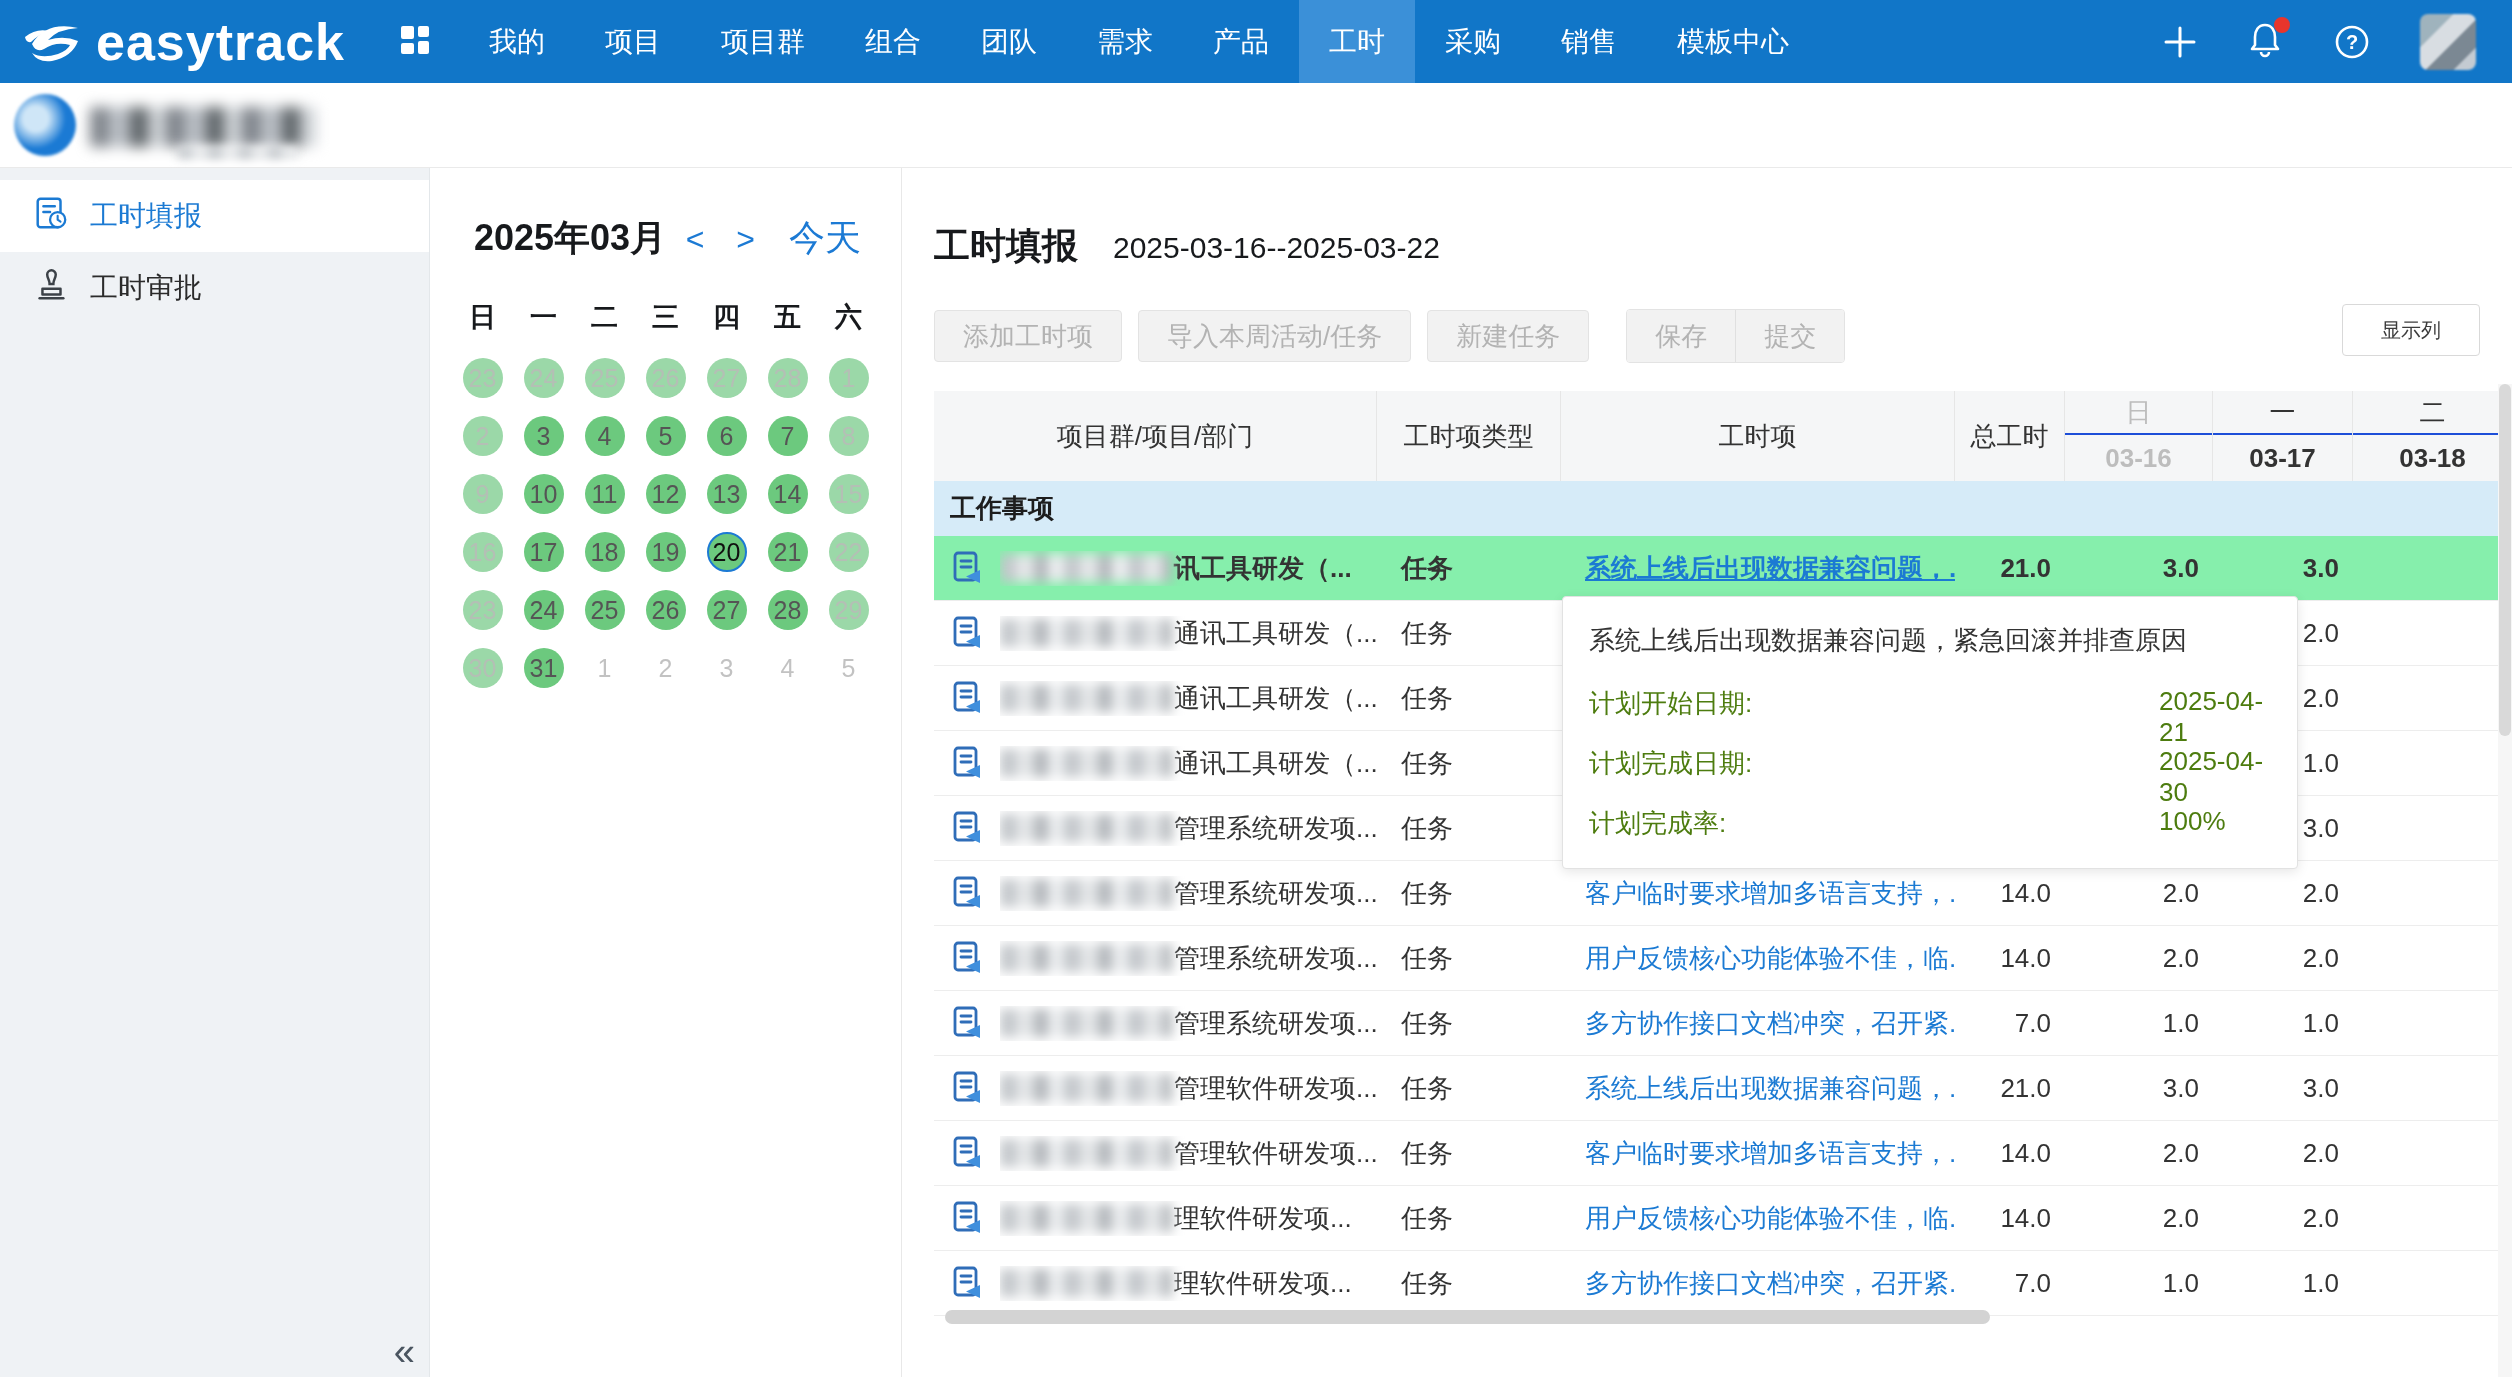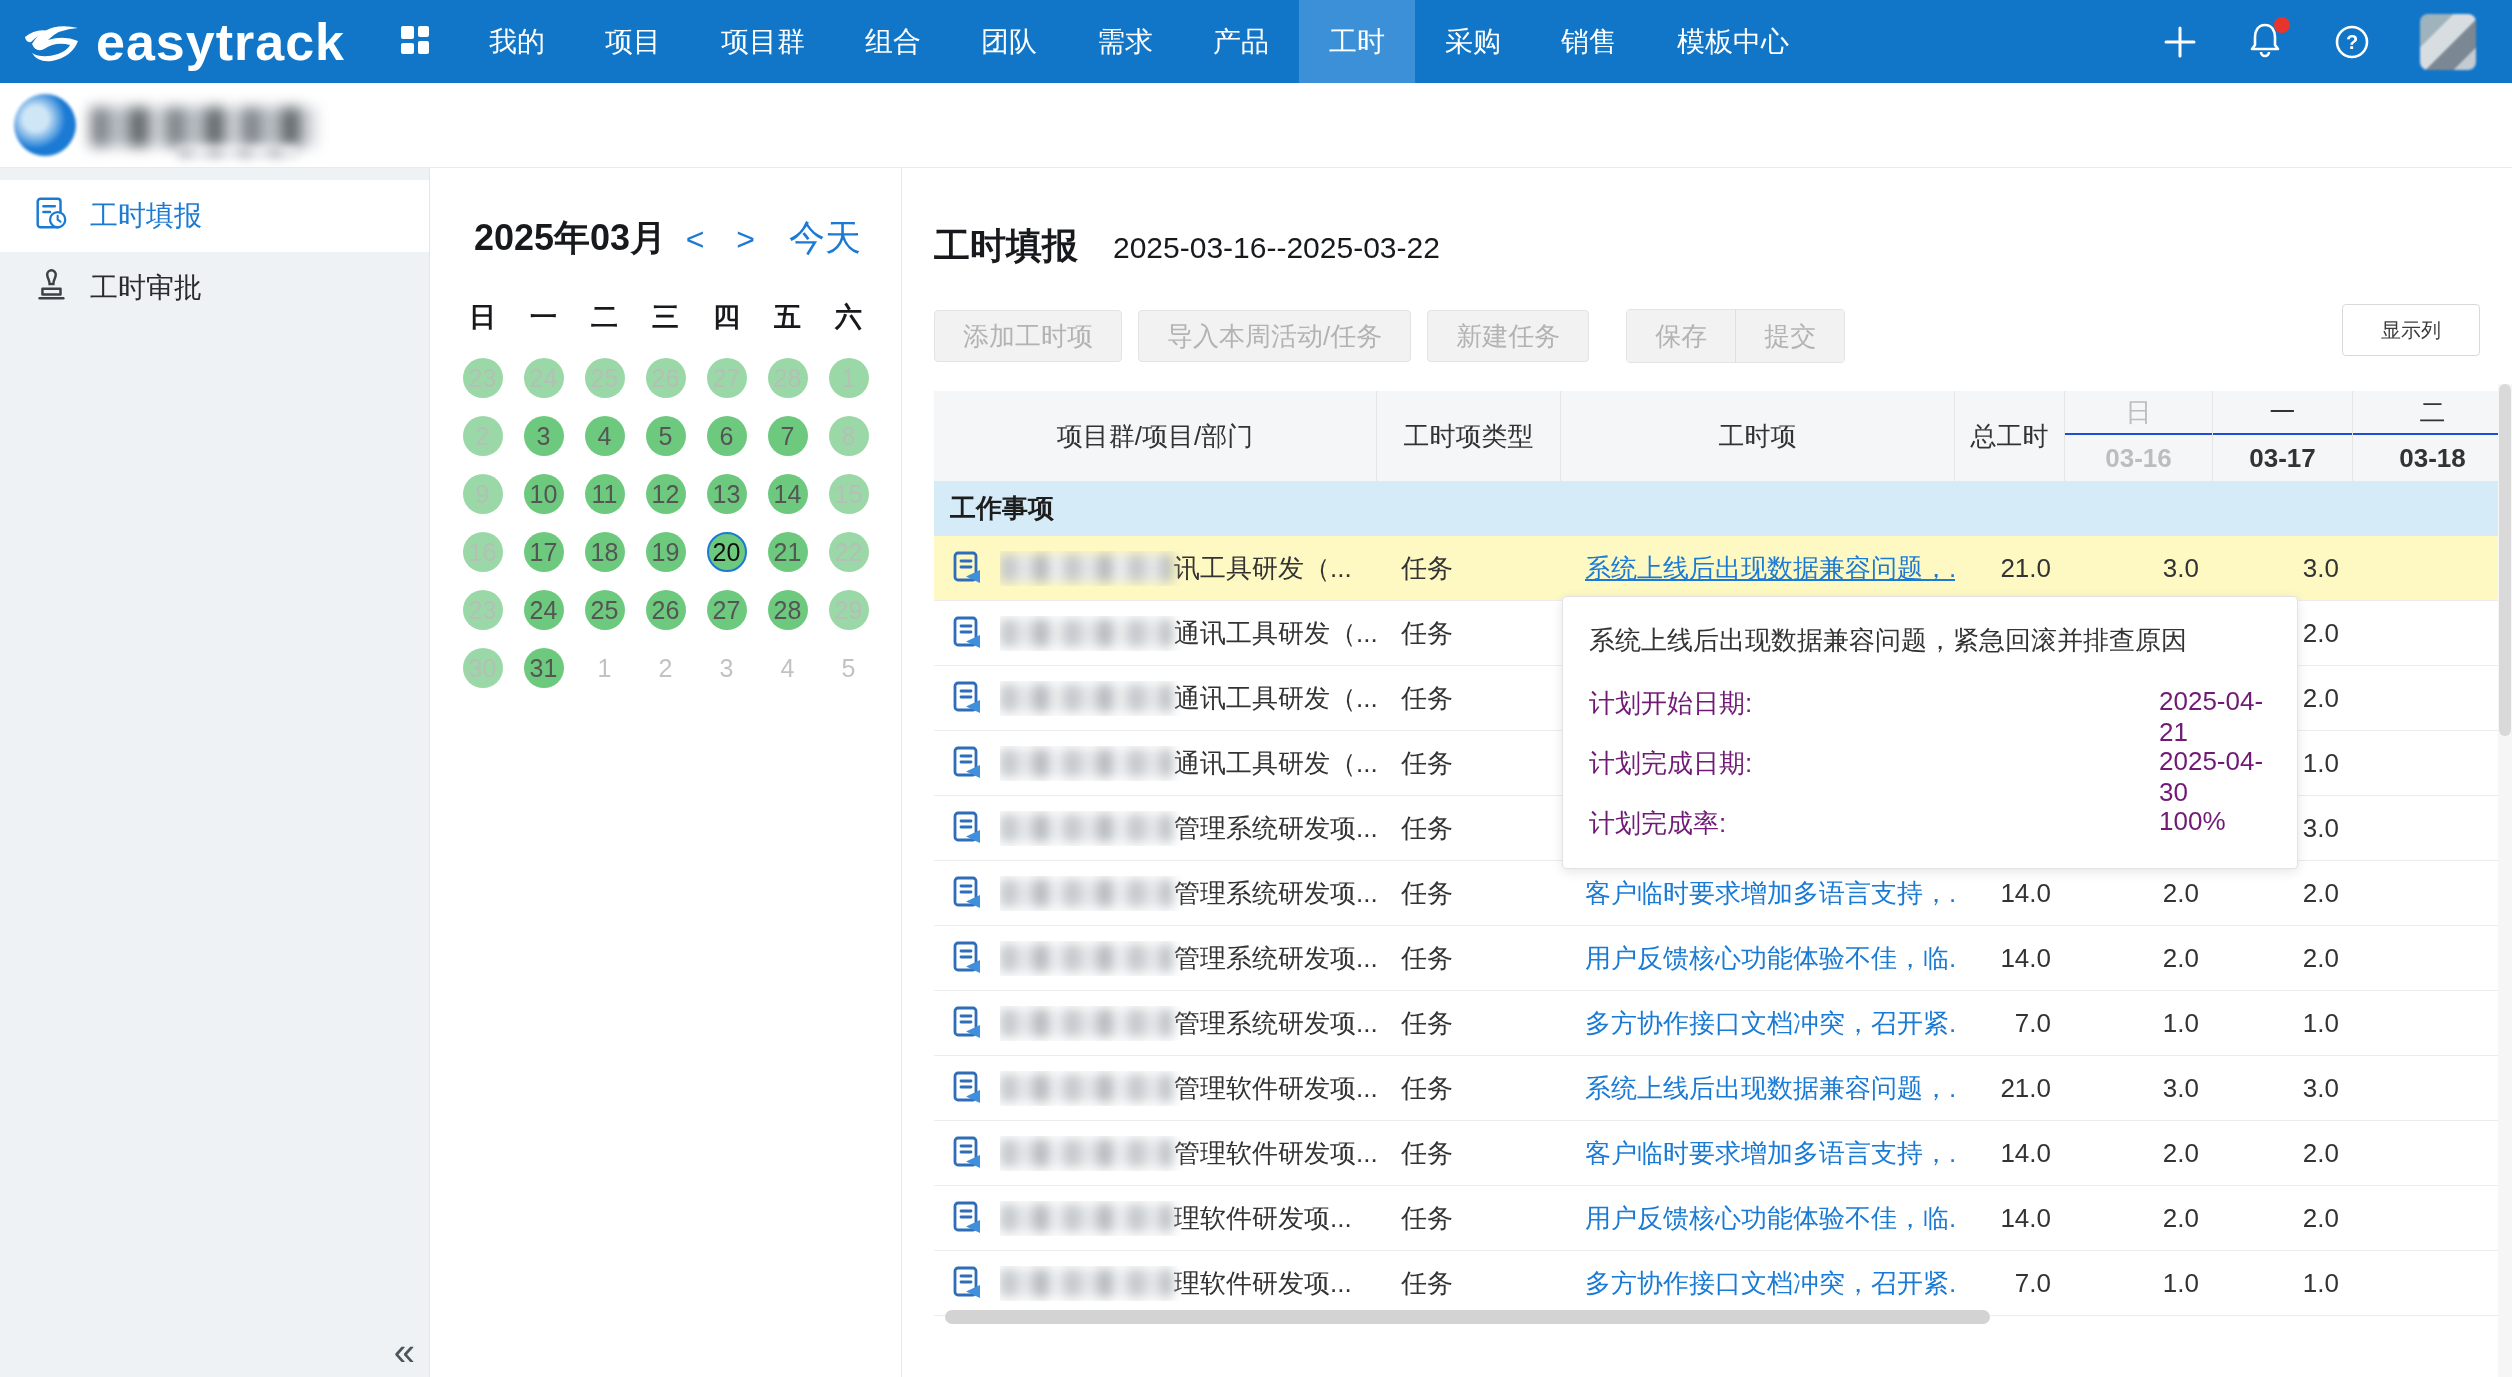--- a/index.html
+++ b/index.html
@@ -80,37 +80,37 @@
   .h-cell { border-right:1px solid #e6e6e6; display:flex; align-items:center; justify-content:center; }
   .h-cell:last-child { border-right:none; }
   .h-day { flex-direction:column; align-items:stretch; justify-content:flex-start; padding:0; }
   .h-day .wk { height:42px; display:flex; align-items:center; justify-content:center; }
   .h-day .dt { flex:1; display:flex; align-items:center; justify-content:center; border-top:2px solid #1d4ed8;font-weight:bold; }
   .h-day.muted .wk, .h-day.muted .dt { color:#bdbdbd; }
   .group-row { height:55px; background:#d6ebf8; display:flex; align-items:center; padding-left:16px;
     font-size:26px; font-weight:bold; color:#1d1d1d; }
   .t-row { display:grid; grid-template-columns:66px 377px 184px 394px 110px 148px 140px 159px; height:65px;
     border-bottom:1px solid #ededed; align-items:center; font-size:26px; color:#333; background:#fff; }
-  .t-row.hovered { background:#fef9c3; }
+  .t-row.hovered { background:#86efac;font-weight:bold; }
   .c-icon { display:flex; justify-content:center; }
   .c-name { white-space:nowrap; overflow:hidden; display:flex; align-items:center; }
   .name-blur { display:inline-block; width:172px; height:28px; border-radius:2px; margin-right:2px; flex:none;
     background:repeating-linear-gradient(90deg,#c3c7cb 0 16px,#e4e6e8 16px 34px,#b2b6ba 34px 48px,#eceef0 48px 64px);
     filter:blur(6px); }
   .c-type { padding-left:24px; }
   .c-item { padding-left:24px; white-space:nowrap; overflow:hidden; }
   .c-item a { color:#1b7ad3; text-decoration:none; cursor:pointer; }
   .c-item a.u { text-decoration:underline; }
   .c-num { text-align:right; padding-right:14px; }
 
   
   .tooltip { position:absolute; left:660px; top:428px; width:736px; z-index:10; background:#fff;
     border:1px solid #e2e2e2; border-radius:4px; box-shadow:0 3px 12px rgba(0,0,0,.10); padding:26px 30px 30px 26px; }
   .tt-title { font-size:26px; color:#333; }
-  .tt-row { position:relative; margin-top:28px; font-size:26px; color:#701a75; height:32px; }
+  .tt-row { position:relative; margin-top:28px; font-size:26px; color:#4d7c0f; height:32px; }
   .tt-val { position:absolute; left:570px; top:0; }
 
   
   .vscroll { position:absolute; right:0; top:216px; width:14px; height:993px; background:#f6f6f6; }
   .vscroll .thumb { position:absolute; top:0; left:1px; width:12px; height:352px; border-radius:6px; background:#d9d9d9; cursor:pointer; }
   .hscroll { position:absolute; left:32px; top:1141px; width:1564px; height:16px; }
   .hscroll .thumb { position:absolute; left:11px; top:1px; width:1045px; height:14px; border-radius:7px; background:#d3d3d3; cursor:pointer; }
 </style>
 </head>
 <body>

